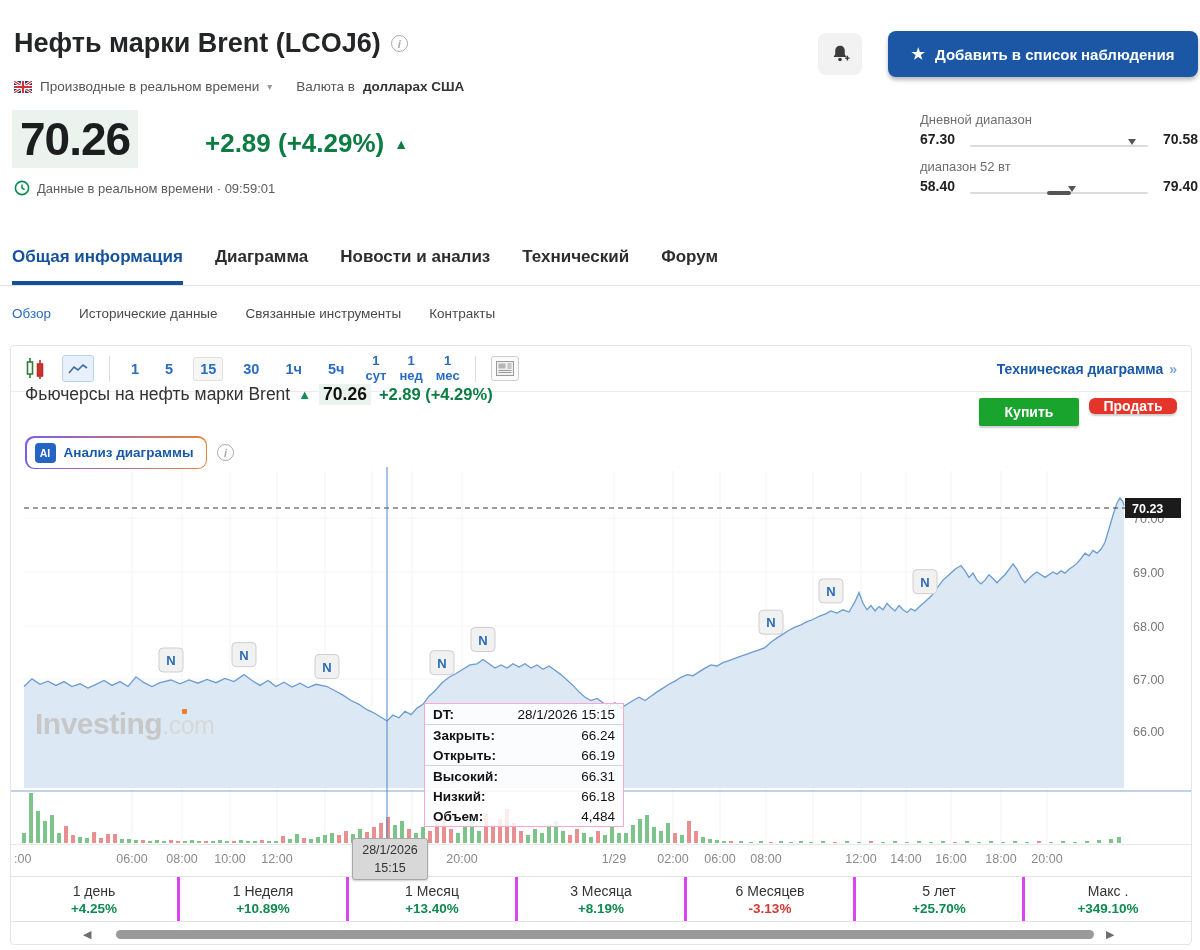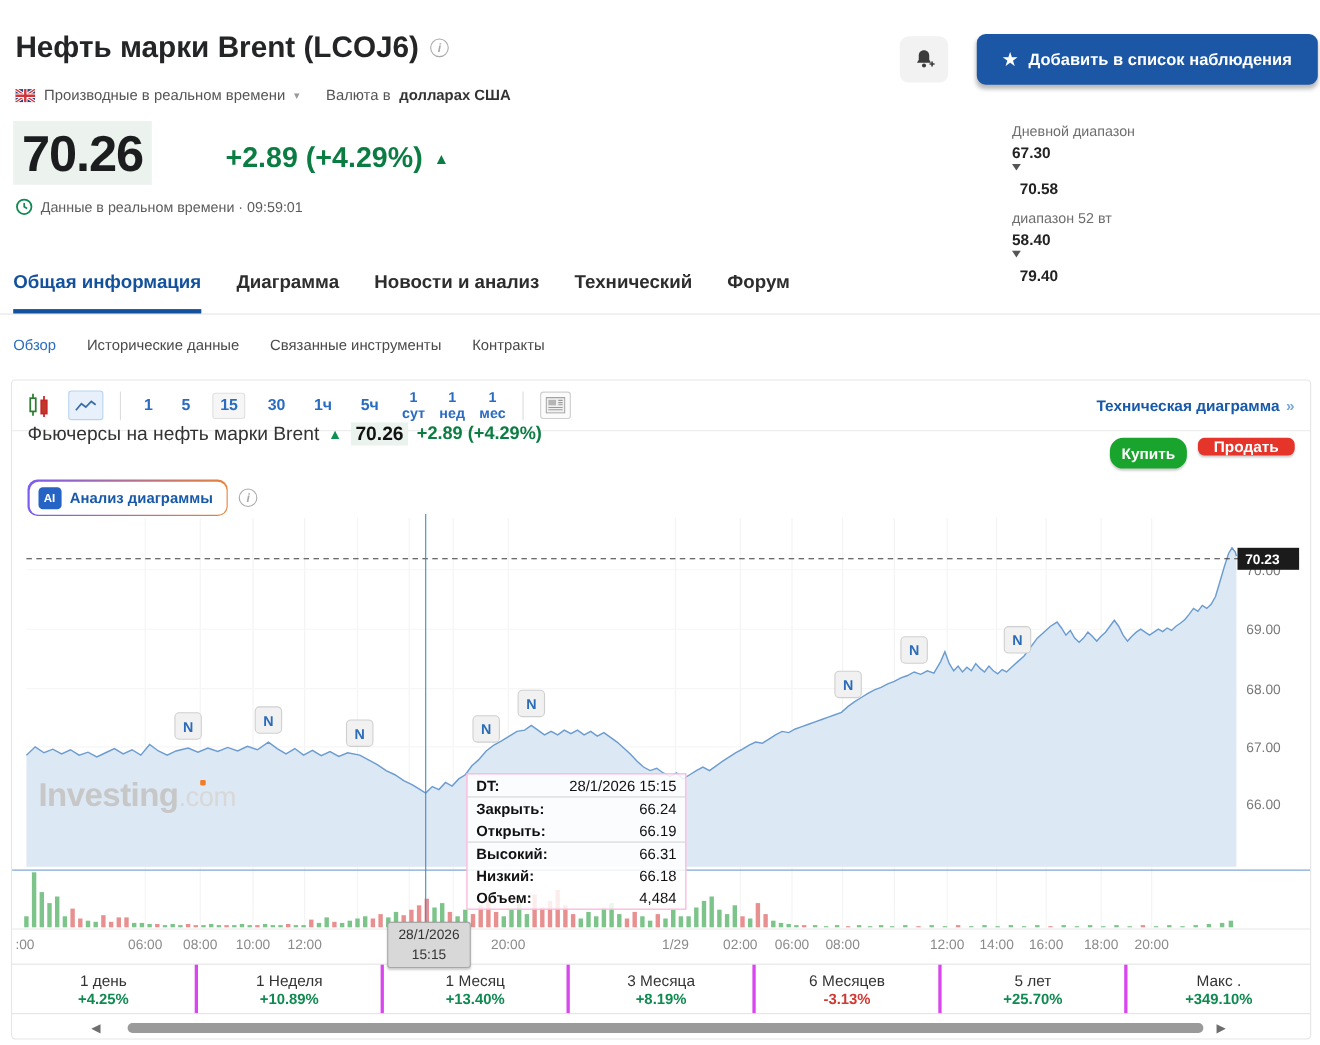--- a/index.html
+++ b/index.html
@@ -19,21 +19,21 @@
 
   
   .price-big { left:12px; top:110px; font-size:46px; font-weight:bold; color:#1b1d1f; background:#ecf3ee; padding:2px 8px; letter-spacing:-1px; }
   .price-change { left:205px; top:128px; font-size:26px; font-weight:600; color:#0b7d43; display:flex; align-items:center; gap:10px; }
   .up-tri { font-size:14px; }
   .realtime-row { left:14px; top:180px; display:flex; align-items:center; gap:7px; font-size:13px; color:#5c5c5c; }
 
   
   .ranges { left:920px; top:112px; width:278px; }
   .range-label { font-size:13px; color:#6e6e6e; margin-bottom:4px; }
-  .range-row { display:flex; align-items:flex-start; gap:8px; margin-bottom:12px;flex-direction:column; }
+  .range-row { display:flex; align-items:flex-end; gap:8px; margin-bottom:12px; }
   .range-num { font-size:14px; font-weight:bold; color:#222; width:42px; }
   .range-num.hi { text-align:right; }
   .range-track { position:relative; flex:1; height:2.5px; background:#dcdcdc; border-radius:2px; }
   .range-marker { position:absolute; top:-6px; width:0; height:0; border-left:4.5px solid transparent; border-right:4.5px solid transparent; border-top:6px solid #555; }
   .range-seg { position:absolute; top:-1px; height:4.5px; background:#555; border-radius:2px; }
 
   
   .tabs-row { left:0; top:247px; width:1200px; border-bottom:1px solid #e4e4e4; padding-left:12px; display:flex; gap:32px; }
   .tab { font-size:17px; font-weight:bold; color:#2d2d2d; padding-bottom:14px; cursor:pointer; }
   .tab.active { color:#14519c; border-bottom:4px solid #14519c; }
@@ -50,21 +50,21 @@
   .interval2 { color:#2a6cc0; font-weight:bold; font-size:13px; line-height:1.1; text-align:center; cursor:pointer; }
   .linechart-btn { width:32px; height:27px; background:#e8f1fb; border:1px solid #b9d4ef; border-radius:3px; display:flex; align-items:center; justify-content:center; cursor:pointer; }
   .news-btn { width:28px; height:25px; background:#fbfbfb; border:1px solid #cfcfcf; border-radius:3px; display:flex; align-items:center; justify-content:center; cursor:pointer; }
   .tech-link { margin-left:auto; font-size:14px; font-weight:bold; color:#1859a8; cursor:pointer; display:flex; gap:6px; align-items:center; }
   .tech-arrow { color:#7aa7d8; }
 
   .subtitle-row { position:absolute; left:14px; top:38px; display:flex; align-items:center; gap:8px; font-size:17.5px; color:#333; }
   .sub-price { font-weight:bold; color:#111; background:#eaf3ed; padding:0 4px; font-size:17.5px; }
   .sub-change { color:#0b7d43; font-weight:600; font-size:16.5px; }
   .sub-up { color:#0e9152; font-size:13px; }
-  .buy-btn { position:absolute; right:112px; top:52px; width:70px; height:28px; background:#19a42e; border-radius:12px; color:#fff; font-size:14px; font-weight:bold; display:flex; align-items:center; justify-content:center; box-shadow:0 2px 2px rgba(0,0,0,.2); cursor:pointer; }
+  .buy-btn { position:absolute; right:112px; top:52px; width:100px; height:28px; background:#19a42e; border-radius:2px; color:#fff; font-size:14px; font-weight:bold; display:flex; align-items:center; justify-content:center; box-shadow:0 2px 2px rgba(0,0,0,.2); cursor:pointer; }
   .sell-btn { position:absolute; right:14px; top:52px; width:88px; height:16px; background:#e5342a; border-radius:6px; color:#fff; font-size:14px; font-weight:bold; display:flex; align-items:center; justify-content:center; box-shadow:0 2px 2px rgba(0,0,0,.2); cursor:pointer; }
 
   .ai-row { position:absolute; left:14px; top:90px; display:flex; align-items:center; gap:10px;justify-content:space-between; }
   .ai-pill-outer { background:linear-gradient(90deg,#7b5cf0,#e8833a); padding:1.5px; border-radius:9px; cursor:pointer; }
   .ai-pill { background:#fff; border-radius:8px; display:flex; align-items:center; gap:8px; padding:5px 12px 5px 8px; }
   .ai-box { width:21px; height:20px; background:#2563c4; border-radius:4px; color:#fff; font-size:10.5px; font-weight:bold; display:flex; align-items:center; justify-content:center; }
   .ai-label { color:#1859a8; font-size:13.5px; font-weight:bold; }
 
   .chart-wrap { position:absolute; left:0; top:121px; width:1180px; height:410px; }
   .watermark { position:absolute; left:24px; top:240px; font-size:30px; font-weight:bold; color:#c7c7c7; letter-spacing:-0.5px; }

